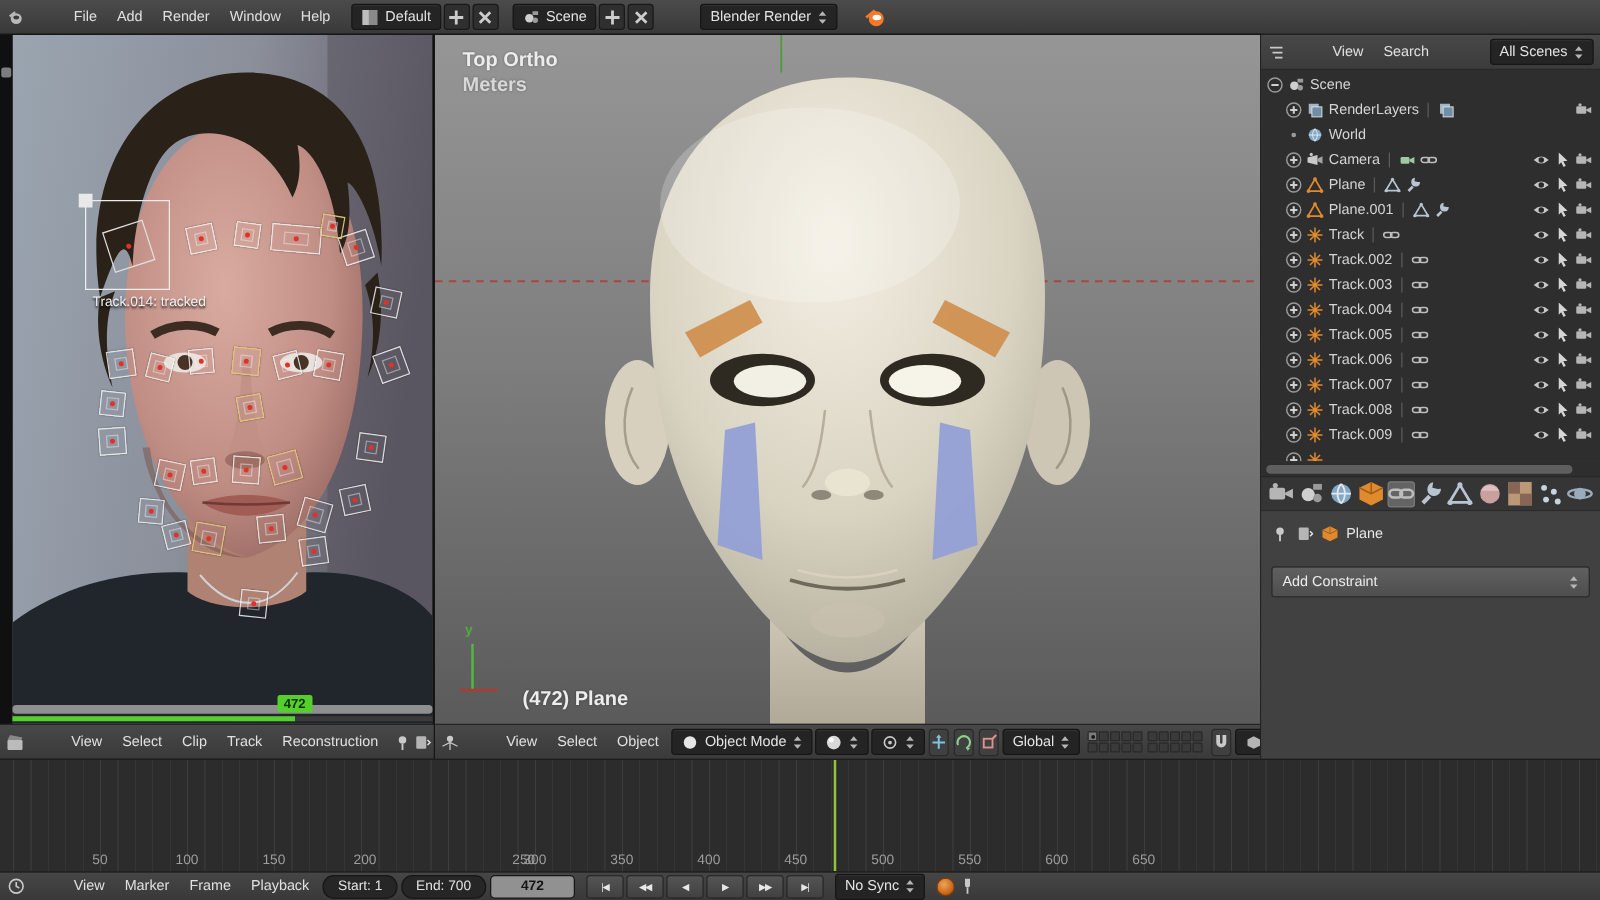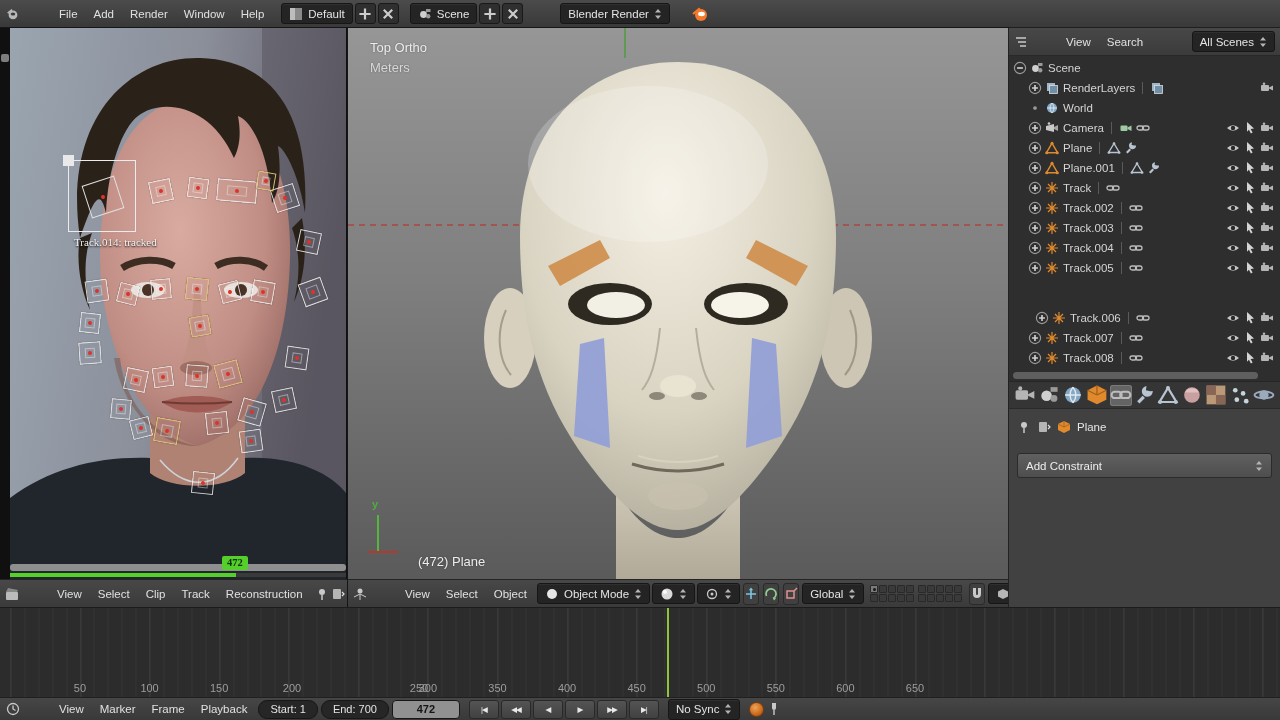--- a/index.html
+++ b/index.html
@@ -22,40 +22,40 @@
   .stats{font-size:11px;color:#cfcfcf;white-space:nowrap;overflow:hidden;flex:1;margin-left:8px;}
   .engine{margin-left:34px;}
 
   
   .editor-header{position:absolute;left:0;right:0;bottom:0;height:28px;background:linear-gradient(#484848,#3a3a3a);border-top:1px solid #242424;display:flex;align-items:center;gap:2px;padding:0 5px;box-sizing:border-box;}
   .spacer{flex:1;}
 
   
   .clip{left:0;top:28px;width:348px;height:579px;background:#101010;outline:1px solid #161616;}
   .clip-canvas{position:absolute;left:10px;top:0;width:336px;height:551px;overflow:hidden;background:#333;}
-  .clip-overlay{position:absolute;left:0;top:0;right:0;bottom:28px;font-family:Liberation Serif, serif;}
+  .clip-overlay{position:absolute;left:0;top:0;right:0;bottom:28px;}
   .corner-tab{position:absolute;left:1px;top:26px;width:8px;height:8px;background:#7d7d7d;border-radius:2px;}
   .marker{position:absolute;border:1px solid rgba(242,242,242,.85);box-shadow:0 0 1px rgba(0,0,0,.7);}
   .marker::after{content:"";position:absolute;inset:24%;border:1px solid rgba(242,242,242,.45);}
   .marker.gold{border-color:rgba(224,198,122,.95);}
   .mdot{position:absolute;left:50%;top:50%;width:4px;height:4px;margin:-2px 0 0 -2px;background:var(--marker-red,#e03228);border-radius:50%;}
   .sel-marker{position:absolute;border:1.5px solid #ececec;}
   .sel-handle{position:absolute;left:-6px;top:-6px;width:11px;height:11px;background:#e9e9e9;}
   .sel-inner{position:absolute;left:50%;top:50%;width:32px;height:32px;margin:-16px 0 0 -16px;border:1.3px solid #e0e0e0;transform:rotate(-18deg);}
   .track-label{position:absolute;font-size:11px;color:#f2f2f2;text-shadow:0 1px 2px #000;white-space:nowrap;}
   .scrub{position:absolute;left:10px;width:336px;top:536px;height:7px;background:#8f8f8f;border-radius:3px;}
   .cache{position:absolute;left:10px;width:336px;top:545px;height:4px;background:#3a3a3a;}
   .cache-fill{position:absolute;left:0;top:0;bottom:0;width:67.4%;background:var(--cache-green,#55cf2b);}
   .frame-badge{position:absolute;background:var(--cache-green,#55cf2b);color:#10300a;font-size:10.5px;font-weight:bold;line-height:14px;height:14px;padding:0 5px;border-radius:2px;}
 
   
   .vp{left:348px;top:28px;width:660px;height:579px;background:linear-gradient(#969696,#7e7e7e 45%,#575757 100%);outline:1px solid #161616;}
   .vp-canvas{position:absolute;left:0;top:0;right:0;bottom:28px;overflow:hidden;}
   .headsvg{position:absolute;left:0;top:0;}
-  .vp-label{position:absolute;color:#ededed;font-size:13px;text-shadow:0 0 2px rgba(0,0,0,.35);white-space:nowrap;}
+  .vp-label{position:absolute;color:#ededed;font-size:16px;text-shadow:0 0 2px rgba(0,0,0,.35);white-space:nowrap;font-weight:bold;}
   .axis-y-label{position:absolute;color:#4fae3c;font-size:11px;font-weight:bold;}
   .mbtn{width:22px;height:20px;display:inline-flex;align-items:center;justify-content:center;border-radius:3px;background:#404040;border:1px solid #2a2a2a;margin:0 1px;}
   .lgrp{display:grid;grid-template-columns:repeat(5,8px);grid-auto-rows:8px;gap:1px;}
   .layers{display:inline-flex;gap:4px;margin:0 4px;}
   .lcell{background:#3a3a3a;border:1px solid #292929;border-radius:1px;position:relative;box-sizing:border-box;}
   .lcell.active{background:#7b7b7b;}
   .lcell.dot::after{content:"";position:absolute;inset:1.5px;border-radius:50%;background:#161616;}
 
   
   .right{left:1008px;top:28px;width:272px;height:579px;display:flex;flex-direction:column;background:#3f3f3f;border-left:1px solid #222;box-sizing:border-box;}
@@ -965,21 +965,21 @@
             </svg>
           </span>
           <span class="icon">
             <svg viewBox="0 0 14 14">
               <rect x="1" y="4" width="8" height="6" rx="1" fill="#b5b5b5"></rect>
               <path d="M9 6.5 L13 4.5 V9.5 L9 7.5 Z" fill="#b5b5b5"></path>
               <circle cx="4" cy="2.8" r="1.3" fill="#b5b5b5"></circle>
             </svg>
           </span>
         </div>
-        <div class="ol-row" style="padding-left: 26px; margin-top: 30px;">
+        <div class="ol-row" style="padding-left: 19px;">
           <span class="icon">
             <svg viewBox="0 0 12 12">
               <circle cx="6" cy="6" r="4.8" fill="none" stroke="#9a9a9a"></circle>
               <path d="M3.5 6 H8.5 M6 3.5 V8.5" stroke="#d0d0d0" stroke-width="1.4"></path>
             </svg>
           </span>
           <span class="icon">
             <svg viewBox="0 0 14 14">
               <path d="M7 1 V13 M1 7 H13 M3 3 L11 11 M11 3 L3 11" style="stroke:var(--accent-orange,#e08a2d)" stroke-width="1.2"></path>
             </svg>

